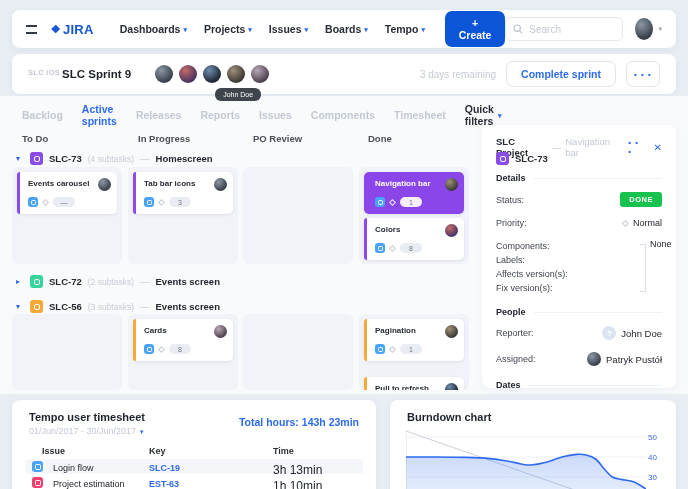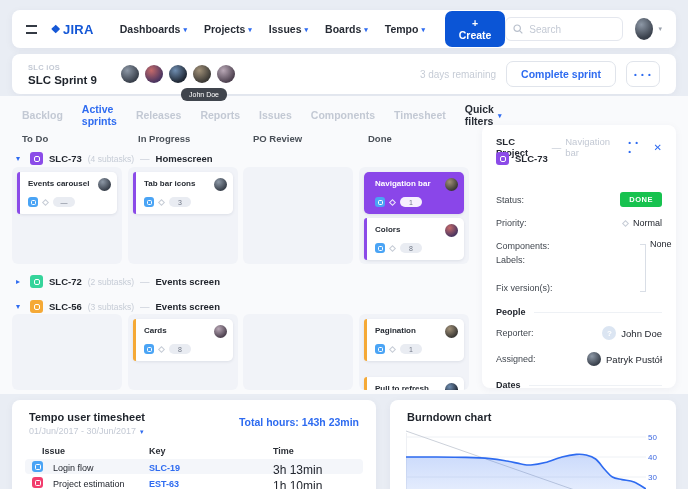--- a/index.html
+++ b/index.html
@@ -22,21 +22,21 @@
              display:flex;align-items:center;padding:0 7px;gap:6px}
   .searchbox svg{flex:none}
   .searchbox input{border:none;outline:none;width:100%;font-size:10px;color:#5a616c;font-family:inherit;background:transparent}
   .searchbox input::placeholder{color:#c3c9d4}
   .avatar{border-radius:50%;background:radial-gradient(circle at 35% 30%,#8d98a6,#39404b 70%)}
   .tb-avatar{width:22px;height:22px;margin-left:12px}
   .tb-chev{color:#9aa1ad;font-size:7px;margin-left:5px}
 
   
   #sprintbar{left:12px;top:54px;width:664px;height:40px;display:flex;align-items:center;padding:0 16px}
-  .sp-meta{display:flex;flex-direction:column;gap:2px}
+  .sp-meta{display:flex;flex-direction:row;gap:2px}
   .sp-proj{font-size:7.5px;color:#c3c9d4;font-weight:bold;letter-spacing:.3px}
   .sp-name{font-size:11.5px;font-weight:bold;color:#1e232b}
   .sp-avatars{display:flex;gap:6px;margin-left:24px;position:relative}
   .sp-avatars .avatar{width:18px;height:18px;cursor:pointer}
   .av2{background:radial-gradient(circle at 35% 30%,#c56a6a,#4a3560 70%)!important}
   .av3{background:radial-gradient(circle at 35% 30%,#6f8db0,#1f2733 70%)!important}
   .av4{background:radial-gradient(circle at 35% 30%,#a09078,#3c3a36 70%)!important}
   .av5{background:radial-gradient(circle at 35% 30%,#b9a8b6,#4e4250 70%)!important}
   .tooltip{position:absolute;left:60px;top:23px;background:#40454d;color:#fff;font-size:7px;
            padding:3px 8px;border-radius:6px;white-space:nowrap;z-index:5}
@@ -328,20 +328,24 @@
       <span class="dp-actions">
         <span class="dp-more">• • •</span>
         <span class="dp-close">✕</span>
       </span>
     </div>
     <div class="dp dp-keyrow">
       <span class="sl-type" style="background:#8b4be8"></span>
       <span class="dp-key">SLC-73</span>
     </div>
 
+    <div class="dp sec-head" style="top:48px">
+      <span>Details</span>
+      <span class="sec-line"></span>
+    </div>
 
     <div class="dp frow" style="top:67px">
       <span class="flabel">Status:</span>
       <span class="fval">
           <span class="badge-done">DONE</span>
         </span>
     </div>
 
     <div class="dp frow" style="top:93px">
       <span class="flabel">Priority:</span>
@@ -349,20 +353,23 @@
         <span class="diamond"></span>
         <span>Normal</span>
       </span>
     </div>
 
     <div class="dp frow" style="top:116px">
         <span class="flabel">Components:</span>
       </div>
     <div class="dp frow" style="top:130px">
         <span class="flabel">Labels:</span>
+      </div>
+    <div class="dp frow" style="top:144px">
+        <span class="flabel">Affects version(s):</span>
       </div>
     <div class="dp frow" style="top:158px">
         <span class="flabel">Fix version(s):</span>
       </div>
     <div class="bracket"></div>
     <div class="dp dp-none">None</div>
 
     <div class="dp sec-head" style="top:182px">
       <span>People</span>
       <span class="sec-line"></span>

